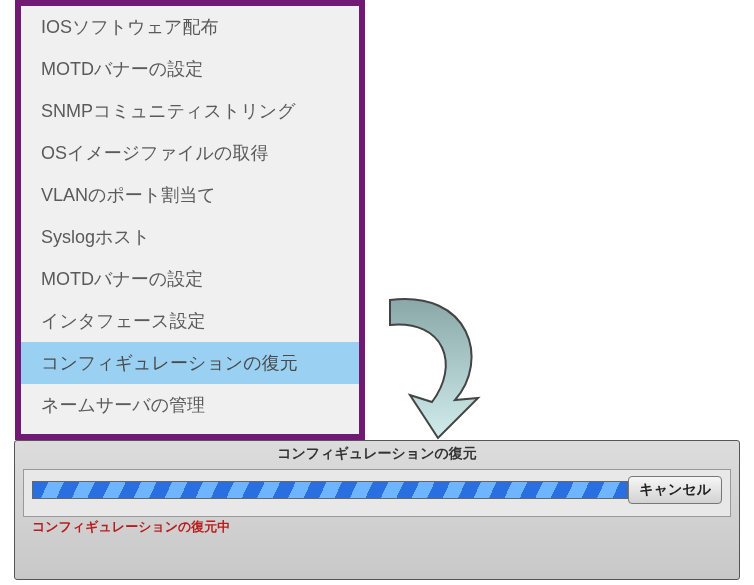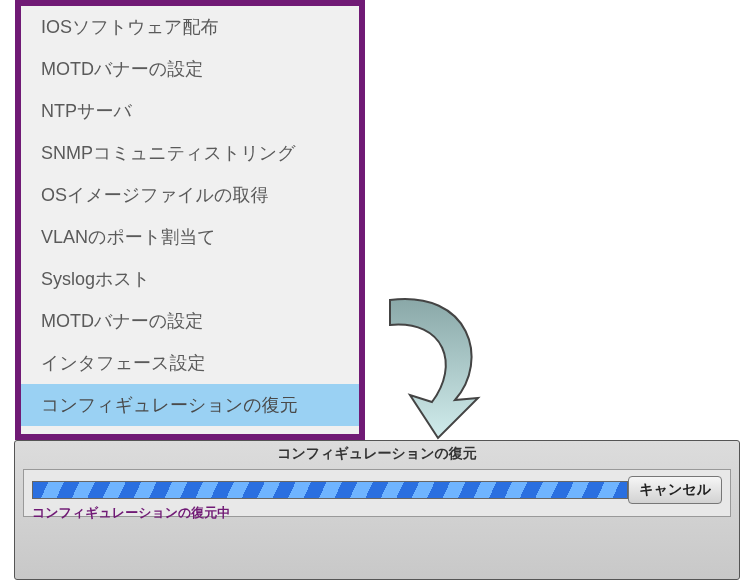--- a/index.html
+++ b/index.html
@@ -78,22 +78,22 @@
     position: absolute;
     left: 0; top: 0; bottom: 0; right: 0;
     background: repeating-linear-gradient(
       115deg,
       #2a6fe0 0px, #2a6fe0 14px,
       #6fb4ff 14px, #6fb4ff 28px
     );
   }
   .progress-status {
     font-size: 13px;
-    color: #701a75;
-    margin-top: 0;
+    color: #b91c1c;
+    margin-top: 14px;
     font-weight: bold;
   }
   .dlg-btn {
     background: linear-gradient(#f6f6f6, #d2d2d2);
     border: 1px solid #777;
     border-radius: 4px;
     font-size: 14px;
     padding: 4px 10px;
     color: #222;
     cursor: default;
@@ -104,21 +104,20 @@
     text-align: right;
     padding: 6px 10px 0 0;
   }
 </style>
 </head>
 <body>
 
 <div class="menu-panel">
   <div class="menu-item">IOSソフトウェア配布</div>
   <div class="menu-item">MOTDバナーの設定</div>
-  <div class="menu-item">NTPサーバ</div>
   <div class="menu-item">SNMPコミュニティストリング</div>
   <div class="menu-item">OSイメージファイルの取得</div>
   <div class="menu-item">VLANのポート割当て</div>
   <div class="menu-item">Syslogホスト</div>
   <div class="menu-item">MOTDバナーの設定</div>
   <div class="menu-item">インタフェース設定</div>
   <div class="menu-item selected">コンフィギュレーションの復元</div>
   <div class="menu-item">ネームサーバの管理</div>
 
 </div>

